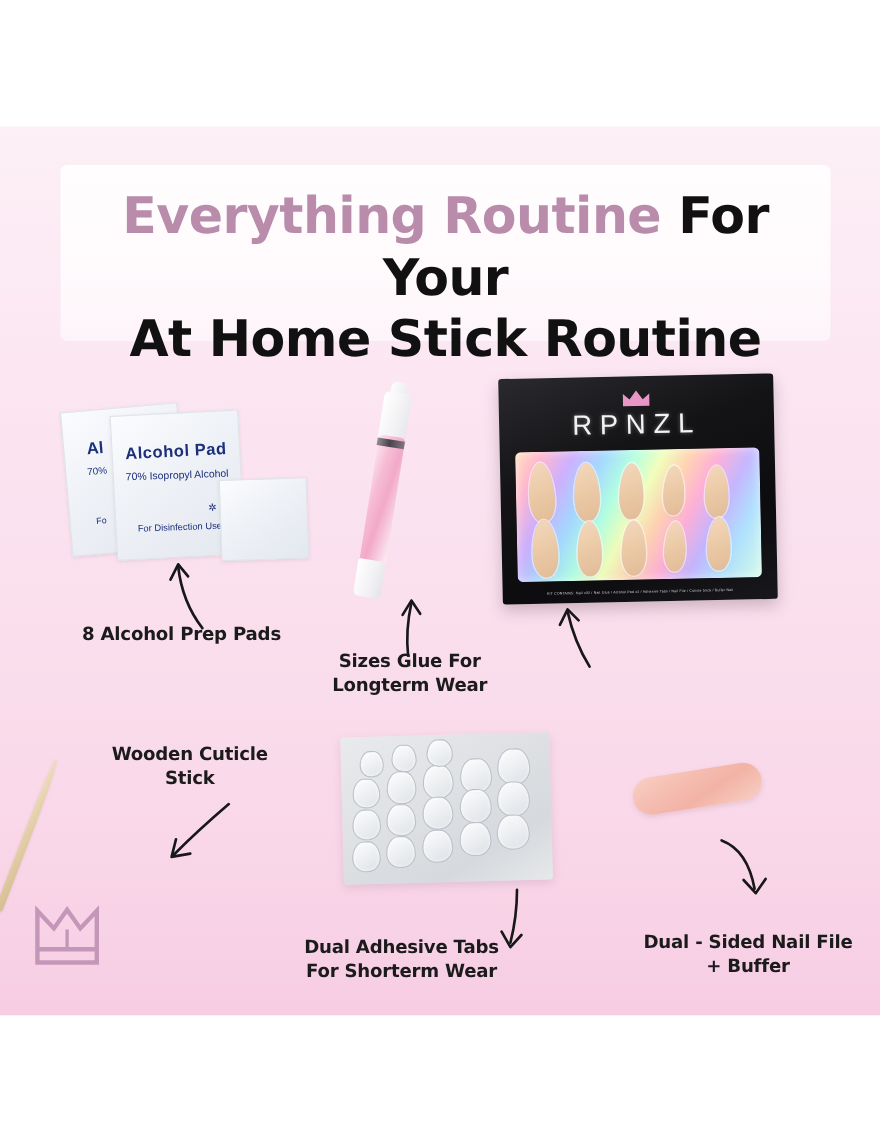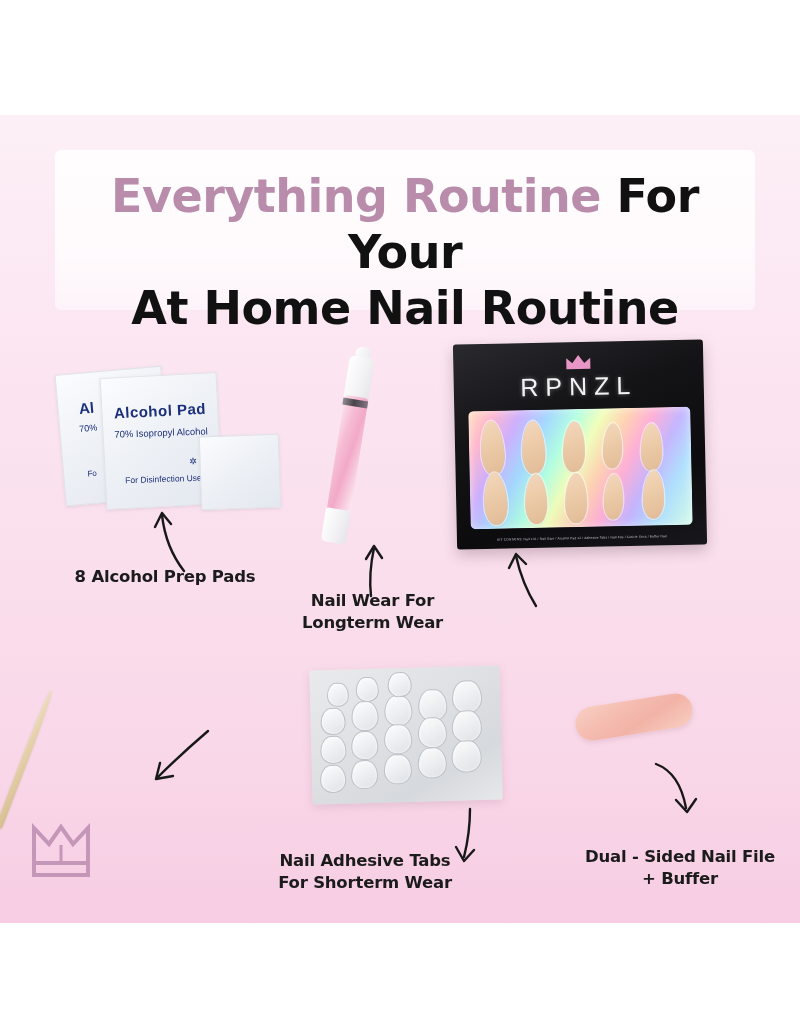--- a/index.html
+++ b/index.html
@@ -155,21 +155,21 @@
 </head>
 <body>
 
 <div class="canvas">
 
   <div class="panel"></div>
 
   <div class="headline-band"></div>
   <div class="headline">
     <span class="accent">Everything Routine</span><span> For Your</span>
-    <span class="l2">At Home Nail Routine</span>
+    <span class="l2">At Home Stick Routine</span>
   </div>
 
   <div>
     <div class="pad" style="left:60px;top:370px;width:105px;height:130px;transform:rotate(-5deg);">
       <div class="pad-txt" style="left:8px;top:26px;width:40px;font-size:15px;font-weight:700;">Al</div>
       <div class="pad-txt" style="left:8px;top:50px;width:40px;font-size:9px;">70%</div>
       <div class="pad-txt" style="left:8px;top:96px;width:40px;font-size:8px;">Fo</div>
     </div>
     <div class="pad" style="left:103px;top:375px;width:115px;height:130px;transform:rotate(-3deg);">
       <div class="pad-txt" style="left:0;top:26px;width:115px;font-size:15px;font-weight:700;letter-spacing:.5px;">Alcohol Pad</div>
@@ -191,21 +191,21 @@
     <div class="glue-cap"></div>
     <div class="glue-body"></div>
     <div class="glue-band"></div>
     <div class="glue-base"></div>
   </div>
 
   <svg class="arrow" style="left:345px;top:540px;" width="60" height="60" viewBox="0 0 60 60">
     <path d="M26 56 C 24 38, 26 22, 29 8" stroke="#181818" stroke-width="2.4" fill="none" stroke-linecap="round"></path>
     <path d="M29 6 L 21 19 M29 6 L 37 18" stroke="#181818" stroke-width="2.4" fill="none" stroke-linecap="round"></path>
   </svg>
-  <div class="caption" style="left:255px;top:590px;width:235px;">Nail Wear For
+  <div class="caption" style="left:255px;top:590px;width:235px;">Sizes Glue For
 Longterm Wear</div>
 
   <div class="box-wrap">
     <div class="box">
       <svg class="box-crown" width="26" height="16" viewBox="0 0 26 16">
         <path d="M1 15 L1 4 L7 9 L13 1 L19 9 L25 4 L25 15 Z" fill="#e796c6"></path>
       </svg>
       <div class="box-logo">RPNZL</div>
       <div class="tray">
         <div class="nail" style="left:12px;top:10px;width:23px;height:54px;transform:rotate(-3deg);"></div>
@@ -222,20 +222,22 @@
       <div class="box-fine">KIT CONTAINS: Nail x32 / Nail Glue / Alcohol Pad x2 / Adhesive Tabs / Nail File / Cuticle Stick / Buffer Nail</div>
     </div>
   </div>
 
   <svg class="arrow" style="left:500px;top:548px;" width="70" height="62" viewBox="0 0 70 62">
     <path d="M36 58 C 26 42, 20 26, 16 8" stroke="#181818" stroke-width="2.4" fill="none" stroke-linecap="round"></path>
     <path d="M16 6 L 9 20 M16 6 L 26 16" stroke="#181818" stroke-width="2.4" fill="none" stroke-linecap="round"></path>
   </svg>
 
   <div class="stick"></div>
+  <div class="caption" style="left:60px;top:675px;width:225px;">Wooden Cuticle
+Stick</div>
   <svg class="arrow" style="left:140px;top:725px;" width="75" height="65" viewBox="0 0 75 65">
     <path d="M68 6 C 54 18, 36 34, 18 52" stroke="#181818" stroke-width="2.4" fill="none" stroke-linecap="round"></path>
     <path d="M16 54 L 20 38 M16 54 L 33 51" stroke="#181818" stroke-width="2.4" fill="none" stroke-linecap="round"></path>
   </svg>
 
   <div class="sheet-wrap">
     <div class="sheet">
       <div class="tab" style="left:10px;top:38px;width:23px;height:25px;"></div>
       <div class="tab" style="left:41px;top:32px;width:25px;height:28px;"></div>
       <div class="tab" style="left:74px;top:27px;width:26px;height:29px;"></div>
@@ -254,21 +256,21 @@
       <div class="tab" style="left:17px;top:13px;width:20px;height:22px;"></div>
       <div class="tab" style="left:46px;top:8px;width:21px;height:23px;"></div>
       <div class="tab" style="left:78px;top:4px;width:22px;height:23px;"></div>
     </div>
   </div>
 
   <svg class="arrow" style="left:440px;top:805px;" width="60" height="62" viewBox="0 0 60 62">
     <path d="M30 4 C 30 20, 28 36, 24 52" stroke="#181818" stroke-width="2.4" fill="none" stroke-linecap="round"></path>
     <path d="M24 56 L 16 42 M24 56 L 34 45" stroke="#181818" stroke-width="2.4" fill="none" stroke-linecap="round"></path>
   </svg>
-  <div class="caption" style="left:235px;top:850px;width:260px;">Nail Adhesive Tabs
+  <div class="caption" style="left:235px;top:850px;width:260px;">Dual Adhesive Tabs
 For Shorterm Wear</div>
 
   <div class="file"></div>
   <svg class="arrow" style="left:650px;top:758px;" width="62" height="64" viewBox="0 0 62 64">
     <path d="M6 6 C 22 12, 32 28, 36 50" stroke="#181818" stroke-width="2.4" fill="none" stroke-linecap="round"></path>
     <path d="M37 54 L 26 42 M37 54 L 46 41" stroke="#181818" stroke-width="2.4" fill="none" stroke-linecap="round"></path>
   </svg>
   <div class="caption" style="left:560px;top:846px;width:240px;">Dual - Sided Nail File
 + Buffer</div>
 

